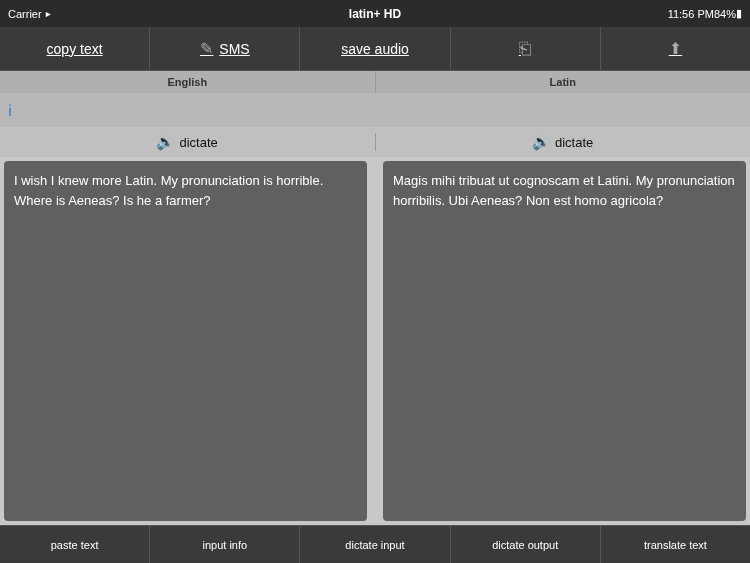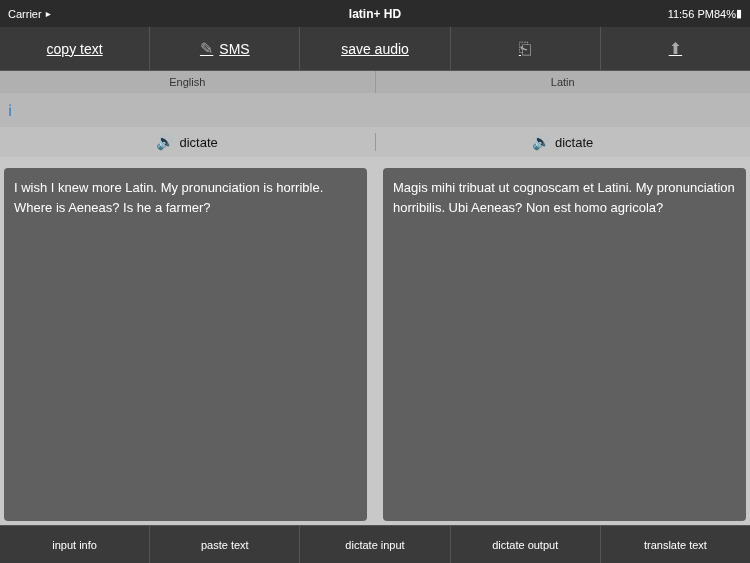--- a/index.html
+++ b/index.html
@@ -59,21 +59,21 @@
     #lang-row {
       background: #b0b0b0;
       height: 22px;
       display: flex;
       align-items: center;
     }
     .lang-label {
       flex: 1;
       text-align: center;
       font-size: 11px;
-      font-weight: 400;
+      font-weight: 700;
       color: #333;
     }
     .lang-divider {
       width: 1px;
       height: 100%;
       background: #999;
     }
 
     
     #translate-row {
@@ -154,21 +154,20 @@
     .text-panel {
       flex: 1;
       background: #606060;
       border-radius: 4px;
       padding: 10px;
       color: #fff;
       font-size: 13px;
       line-height: 1.5;
       vertical-align: top;
       overflow: auto;
-      margin-top: 7px;
     }
     .panel-divider {
       width: 4px;
     }
 
     
     #bottom-bar {
       background: #3a3a3a;
       height: 38px;
       display: flex;
@@ -249,26 +248,26 @@
     <span>I wish I knew more Latin. My pronunciation is horrible. Where is Aeneas? Is he a farmer?</span>
   </div>
   <div class="panel-divider"></div>
   <div class="text-panel">
     <span>Magis mihi tribuat ut cognoscam et Latini. My pronunciation horribilis. Ubi Aeneas? Non est homo agricola?</span>
   </div>
 </div>
 
 <div id="bottom-bar">
   <div class="bottom-btn">
+    <span>paste text</span>
+  </div>
+  <div class="bottom-btn">
     <span>input info</span>
   </div>
   <div class="bottom-btn">
-    <span>paste text</span>
-  </div>
-  <div class="bottom-btn">
     <span>dictate input</span>
   </div>
   <div class="bottom-btn">
     <span>dictate output</span>
   </div>
   <div class="bottom-btn">
     <span>translate text</span>
   </div>
 </div>
 

